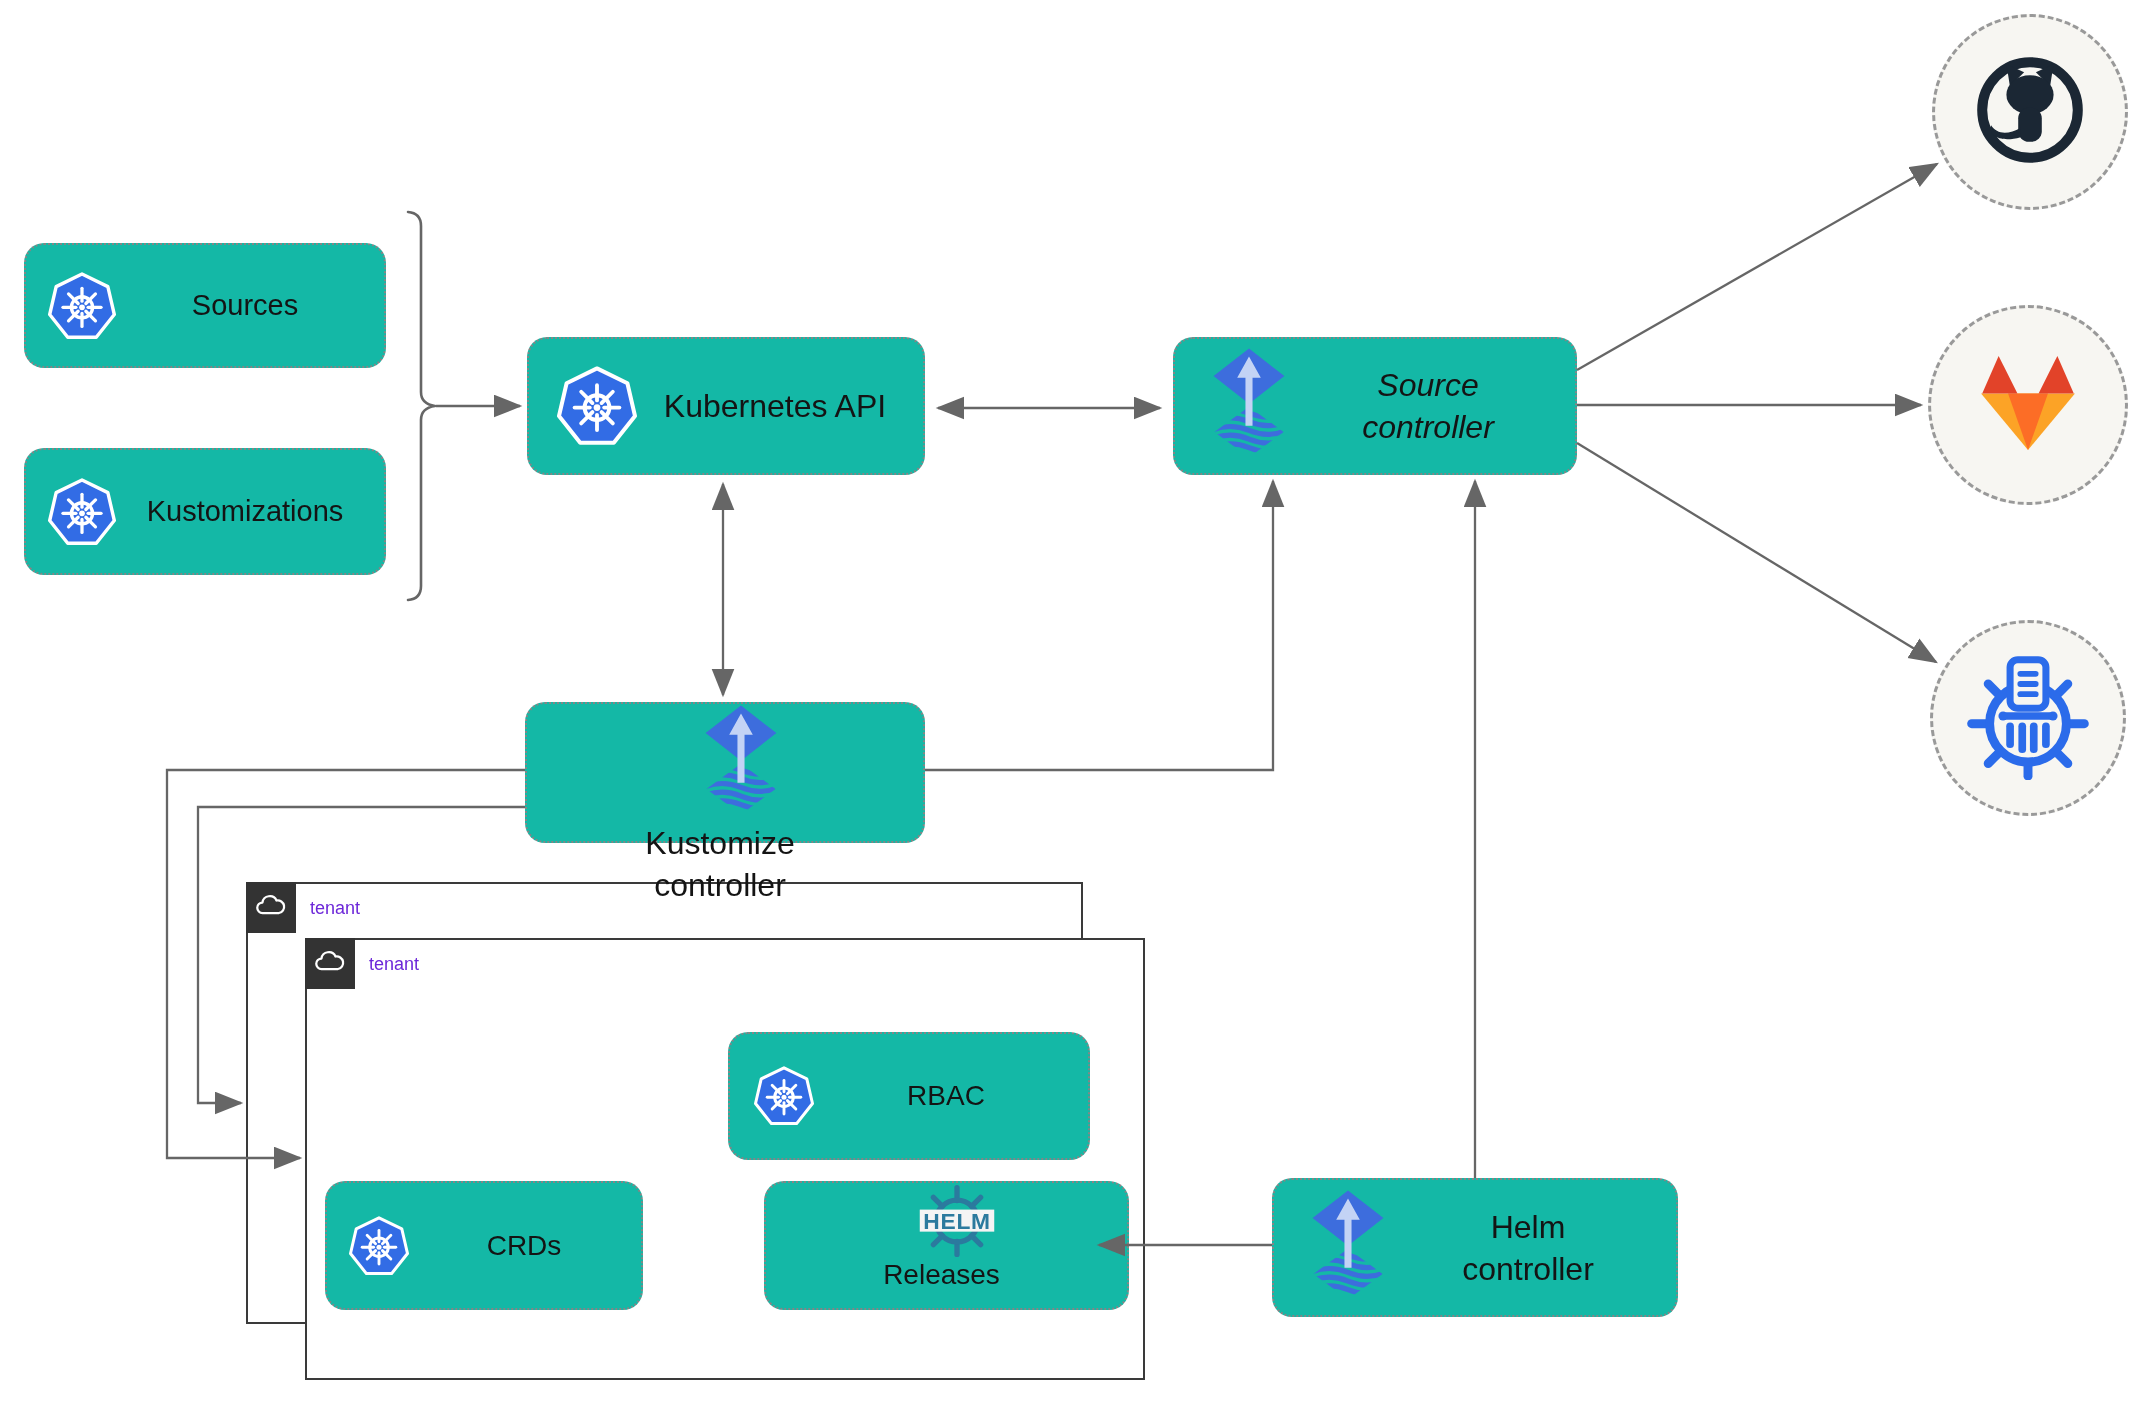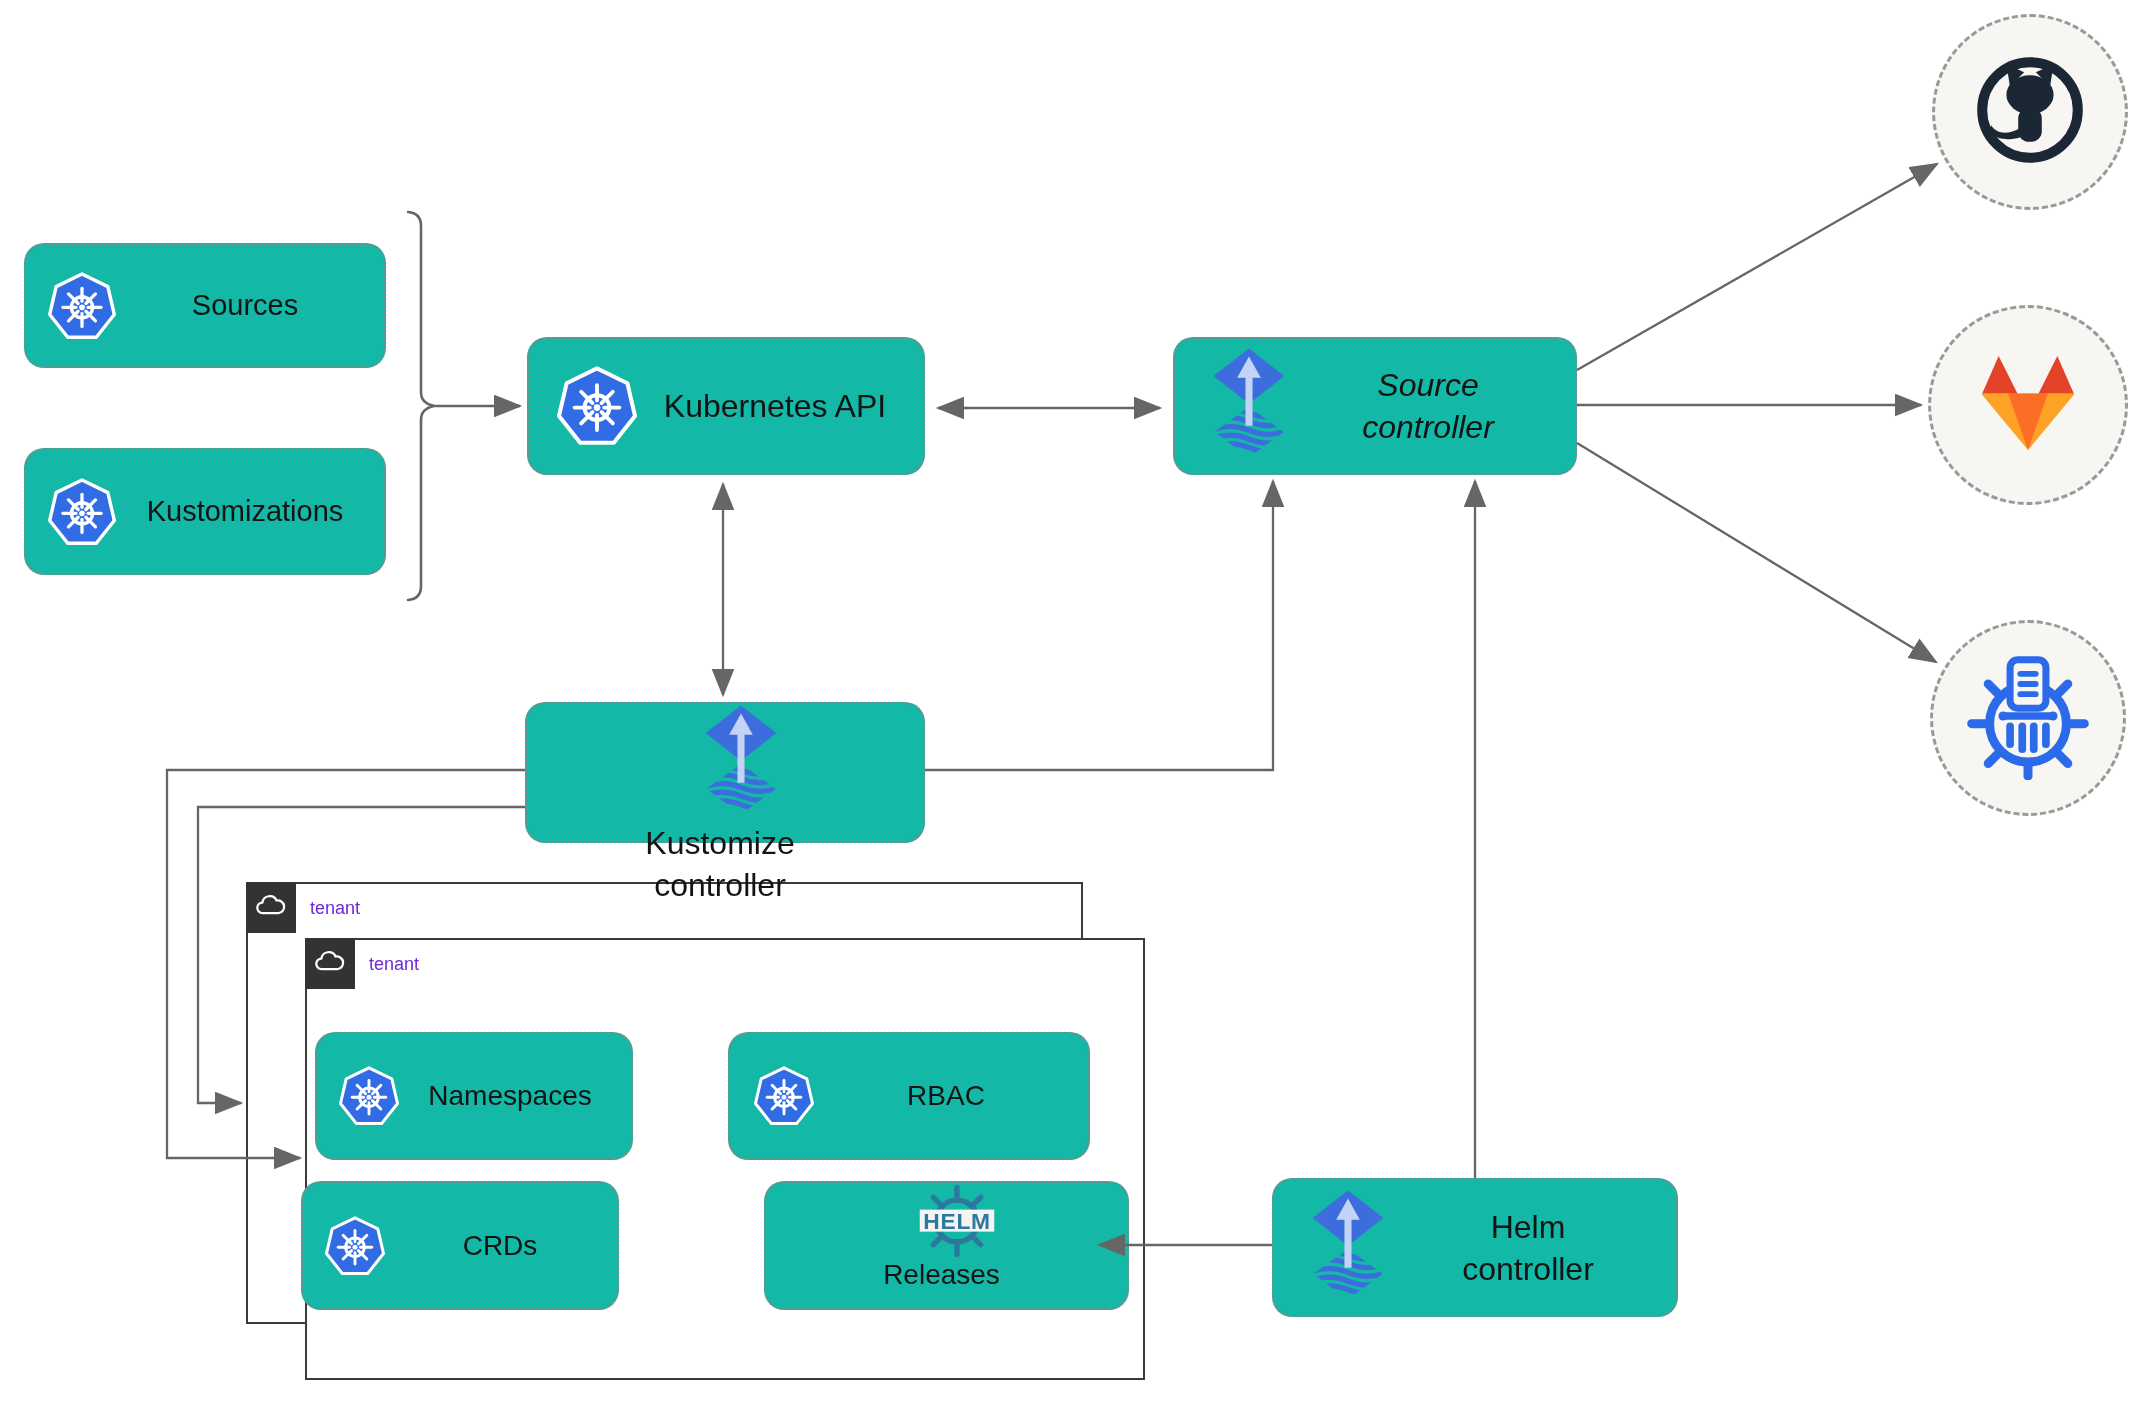--- a/index.html
+++ b/index.html
@@ -226,37 +226,29 @@
       <svg width="84" height="118" viewBox="0 0 100 150">
           <use href="#sym-flux"></use>
         </svg>
       </span>
     <span class="label">
       <div>Helm</div>
       <div>controller</div>
     </span>
   </div>
 
-  <div class="node sm" style="left:315px;top:1032px;width:318px;height:128px;">
-    <span class="icon" style="margin-left:22px;">
-      <svg width="60" height="60">
-          <use href="#sym-k8s"></use>
-        </svg>
-      </span>
-    <span class="label">Namespaces</span>
-  </div>
   <div class="node sm" style="left:728px;top:1032px;width:362px;height:128px;">
     <span class="icon" style="margin-left:24px;">
       <svg width="60" height="60">
           <use href="#sym-k8s"></use>
         </svg>
       </span>
     <span class="label">RBAC</span>
   </div>
-  <div class="node sm" style="left:301px;top:1181px;width:318px;height:129px;gap:8px;">
+  <div class="node sm" style="left:325px;top:1181px;width:318px;height:129px;gap:8px;">
     <span class="icon" style="margin-left:22px;">
       <svg width="60" height="60">
           <use href="#sym-k8s"></use>
         </svg>
       </span>
     <span class="label">CRDs</span>
   </div>
   <div class="node sm" style="left:764px;top:1181px;width:365px;height:129px;flex-direction:column;">
     <span class="icon" style="margin-left:20px;">
       <svg width="76" height="76">

